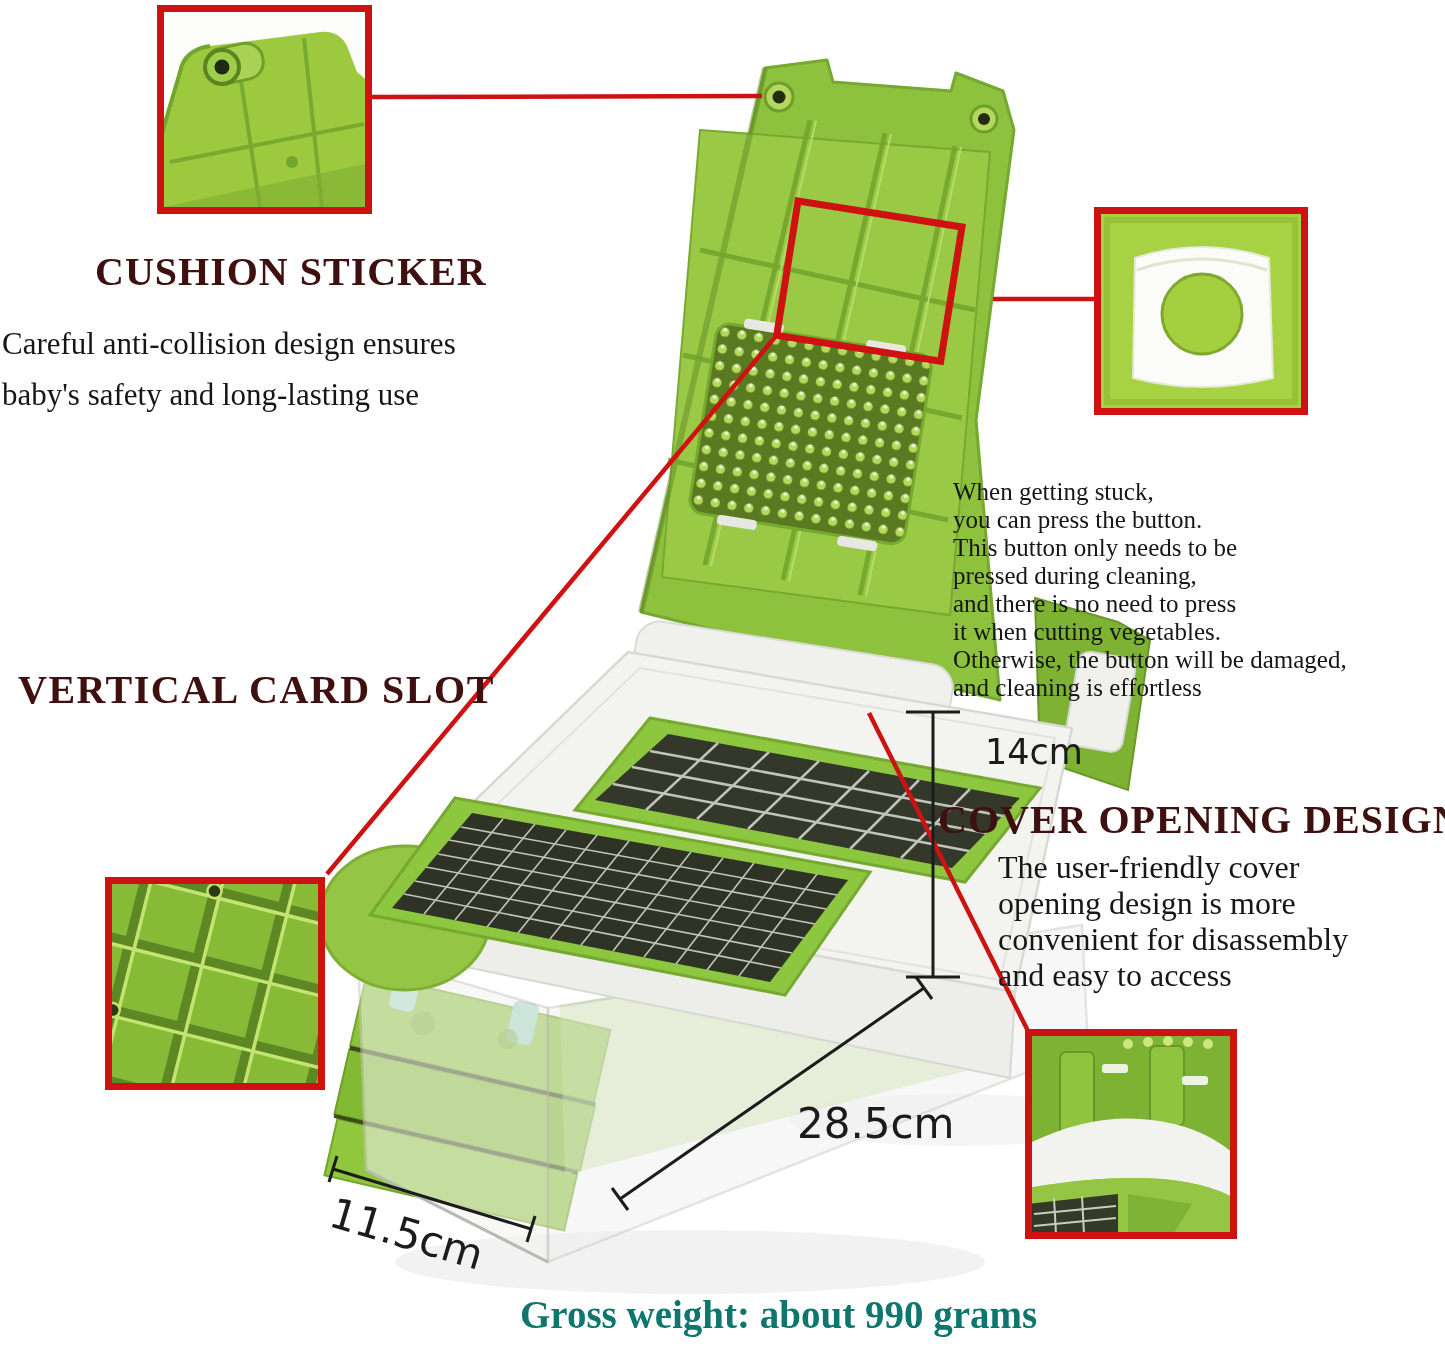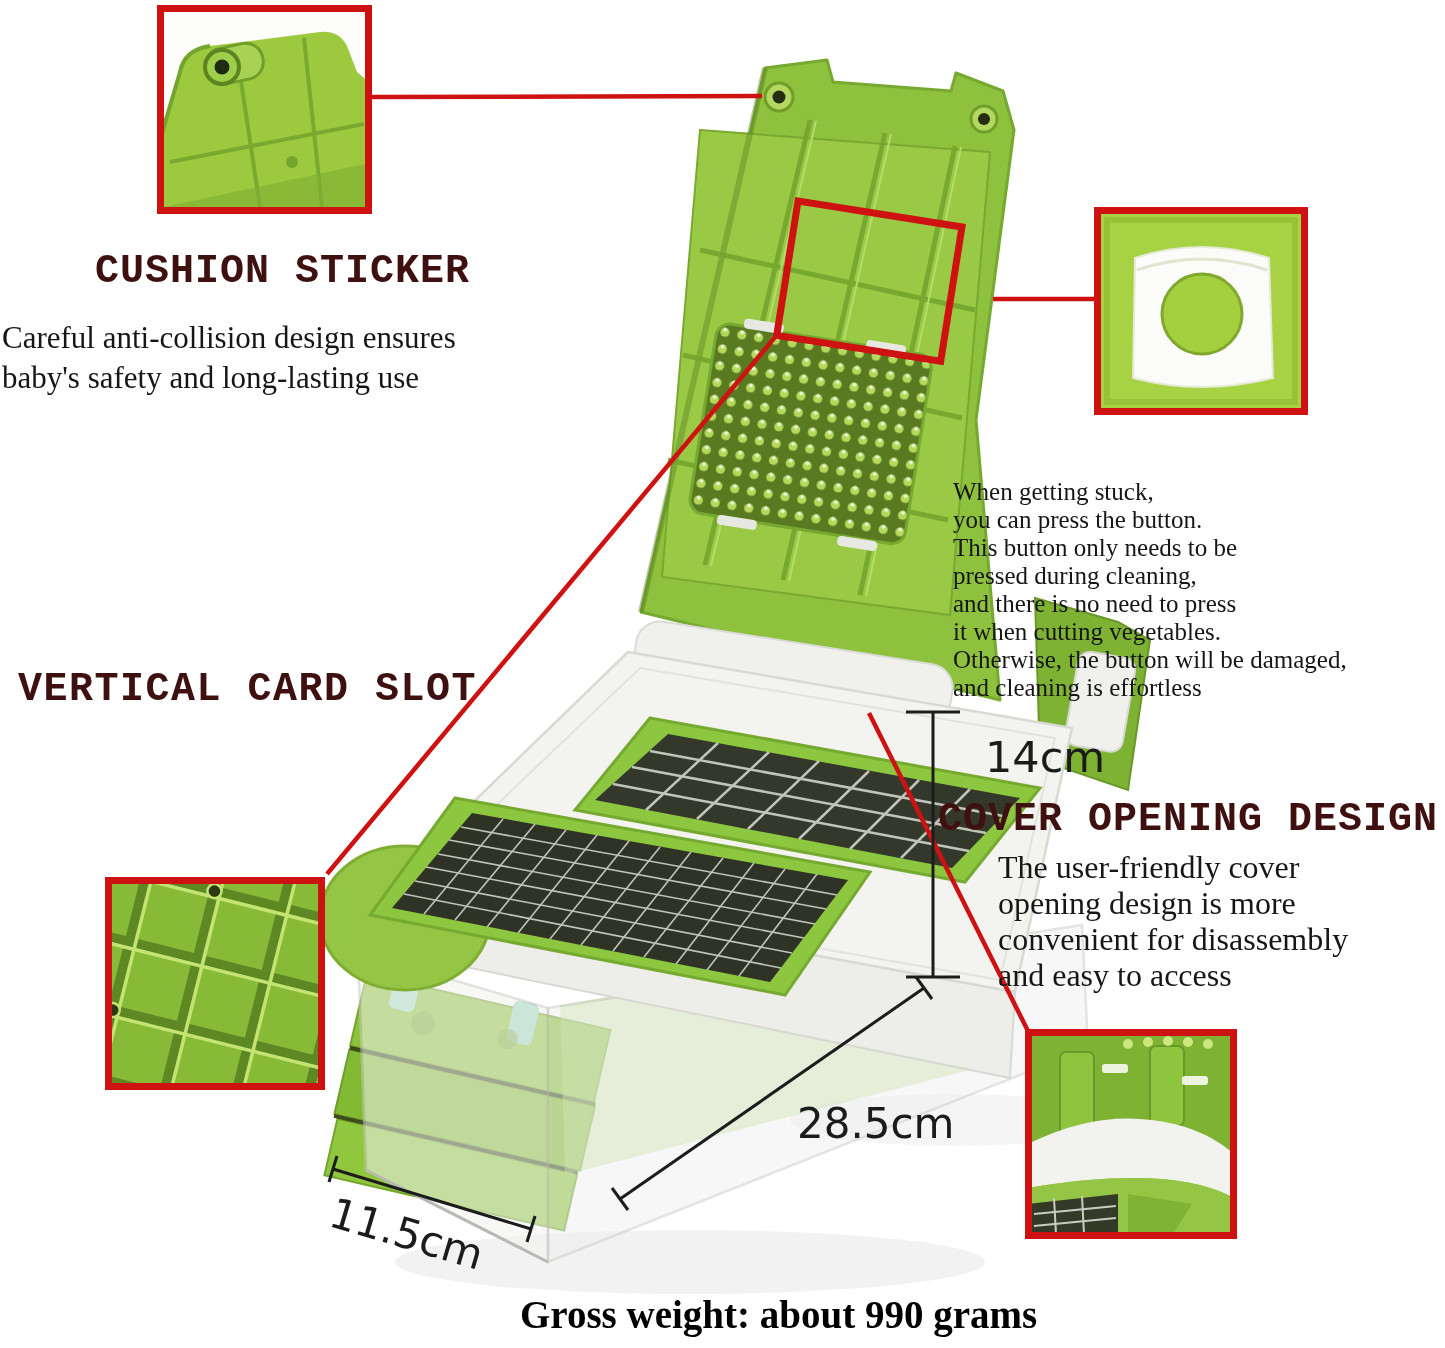--- a/index.html
+++ b/index.html
@@ -1,25 +1,25 @@
 <!DOCTYPE html>
 <html><head>
 <meta charset="utf-8">
 <style>
   html,body{margin:0;padding:0;background:#ffffff;}
   #canvas{position:relative;width:1445px;height:1348px;background:#ffffff;overflow:hidden;
           font-family:"Liberation Serif",serif;}
   .abs{position:absolute;}
-  .heading{font-family:Liberation Mono, monospace;font-weight:bold;color:#3f1010;
+  .heading{font-family:Liberation Serif, serif;font-weight:bold;color:#3f1010;
            font-size:40px;line-height:46px;letter-spacing:1px;white-space:nowrap;}
   .body-text{font-family:"Liberation Serif",serif;color:#161616;white-space:pre-line;}
   .dim-label{font-family:"DejaVu Sans","Liberation Sans",sans-serif;color:#1b1b1b;white-space:nowrap;}
   .inset{position:absolute;border:7px solid #ce1212;box-sizing:content-box;background:#fff;}
   .inset svg{display:block;}
-  .footer-text{font-family:"Liberation Serif",serif;font-weight:bold;color:#000000;
+  .footer-text{font-family:"Liberation Serif",serif;font-weight:bold;color:#0f766e;
                font-size:39px;white-space:nowrap;}
 </style>
 </head>
 <body>
 
 <div id="canvas">
 
   <svg class="abs" style="left:0;top:0;" width="1445" height="1348" viewBox="0 0 1445 1348">
     <defs>
       <pattern id="pins" width="17" height="17" patternUnits="userSpaceOnUse">
@@ -260,39 +260,39 @@
         <line x1="2" y1="178" x2="84" y2="170"></line>
         <line x1="2" y1="190" x2="84" y2="182"></line>
         <line x1="22" y1="162" x2="24" y2="198"></line>
         <line x1="50" y1="160" x2="52" y2="198"></line>
       </g>
       <path d="M96,158 L160,168 L140,200 L96,200 Z" fill="#7fb335"></path>
     </svg>
   </div>
 
   <div class="abs heading" style="left:95px;top:249px;">CUSHION STICKER</div>
-  <div class="abs body-text" style="left:2px;top:318px;font-size:31px;line-height:40px;width:610px;">Careful anti-collision design ensures
+  <div class="abs body-text" style="left:2px;top:318px;font-size:31px;line-height:51px;width:610px;">Careful anti-collision design ensures
 baby's safety and long-lasting use</div>
 
   <div class="abs heading" style="left:18px;top:637px;letter-spacing:1.5px;margin-top:30px;">VERTICAL CARD SLOT</div>
 
   <div class="abs body-text" style="left:953px;top:478px;font-size:25px;line-height:28px;width:500px;">When getting stuck,
 you can press the button.
 This button only needs to be
 pressed during cleaning,
 and there is no need to press
 it when cutting vegetables.
 Otherwise, the button will be damaged,
 and cleaning is effortless</div>
 
   <div class="abs heading" style="left:938px;top:797px;">COVER OPENING DESIGN</div>
   <div class="abs body-text" style="left:998px;top:849px;font-size:32px;line-height:36px;width:460px;">The user-friendly cover
 opening design is more
 convenient for disassembly
 and easy to access</div>
 
-  <div class="abs dim-label" style="left:985px;top:732px;font-size:43px;">14cm</div>
+  <div class="abs dim-label" style="left:985px;top:732px;font-size:35px;">14cm</div>
   <div class="abs dim-label" style="left:797px;top:1099px;font-size:42px;">28.5cm</div>
   <div class="abs dim-label" style="left:338px;top:1188px;font-size:42px;transform:rotate(16.5deg);transform-origin:left top;">11.5cm</div>
 
   <div class="abs footer-text" style="left:520px;top:1292px;">Gross weight: about 990 grams</div>
 
 </div>
 
 </body></html>

